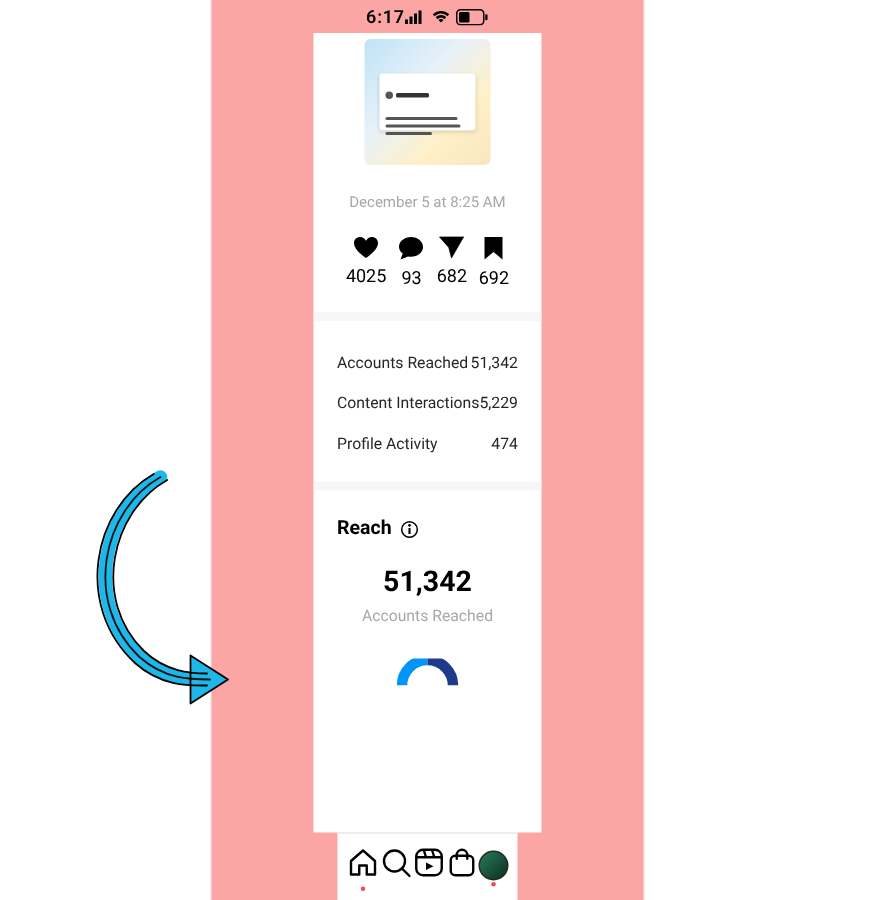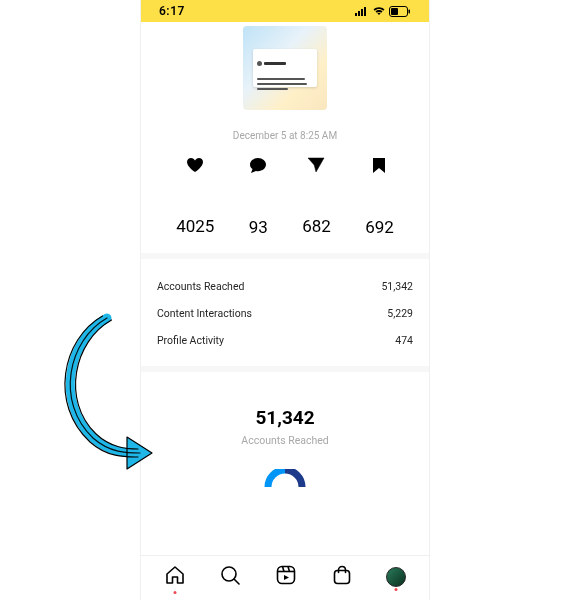--- a/index.html
+++ b/index.html
@@ -1,35 +1,35 @@
 <!DOCTYPE html>
 <html><head>
   <meta charset="utf-8">
   <style>
     * { margin: 0; padding: 0; box-sizing: border-box; }
     body { font-family: -apple-system, BlinkMacSystemFont, 'Segoe UI', Roboto, Helvetica, Arial, sans-serif; width: 582px; height: 600px; background: #fff; position: relative; overflow: hidden; }
-    .phone { position: absolute; left: 140px; top: 0; width: 290px; height: 600px; background: #fde047; border-left: 1px solid #f0f0f0; border-right: 1px solid #f0f0f0; display: flex; flex-direction: column; }
+    .phone { position: absolute; left: 140px; top: 0; width: 290px; height: 600px; background: #fca5a5; border-left: 1px solid #f0f0f0; border-right: 1px solid #f0f0f0; display: flex; flex-direction: column; align-items: center; }
     .status-bar { display: flex; justify-content: space-between; align-items: center; padding: 4px 18px 4px 18px; font-size: 12px; font-weight: 600; }
     .status-time { letter-spacing: 0.5px; }
     .status-icons { display: flex; gap: 3px; align-items: center; }
     .header { display: flex; align-items: center; justify-content: center; position: relative; padding: 10px 14px 12px; }
     .back-chevron { position: absolute; left: 14px; top: 9px; }
     .header-title { font-size: 13px; font-weight: 700; }
     .content { flex: 1; overflow: hidden; background: #fff; }
     .post-preview { display: flex; flex-direction: column; align-items: center; padding: 4px 0 14px; }
     .thumb { width: 84px; height: 84px; border-radius: 4px; background: linear-gradient(135deg, #bfe3f7 0%, #e8f2f9 40%, #fff0c8 70%, #f9e6bf 100%); position: relative; display: flex; align-items: center; justify-content: center; }
     .thumb-inner { background: #fff; width: 64px; height: 38px; border-radius: 2px; box-shadow: 0 1px 3px rgba(0,0,0,0.15); padding: 4px; }
     .thumb-inner .dot { width: 5px; height: 5px; border-radius: 50%; background: #555; display: inline-block; margin-right: 2px; vertical-align: middle; }
     .thumb-inner .name { display: inline-block; width: 22px; height: 3px; background: #333; border-radius: 1px; vertical-align: middle; }
     .thumb-inner .line { height: 2px; background: #555; margin-top: 3px; border-radius: 1px; }
     .post-date { font-size: 10px; color: #a8a8a8; margin-top: 20px; }
     .stats-row { display: flex; justify-content: space-around; padding: 2px 18px 16px; border-bottom: 6px solid #f7f7f7; }
     .stat { display: flex; flex-direction: column; align-items: center; gap: 4px; }
     .stat svg { display: block; }
-    .stat-value { font-size: 17px; font-weight: 400; margin-top: 39px; }
+    .stat-value { font-size: 12px; font-weight: 400; }
     .section { padding: 14px 16px 12px; border-bottom: 6px solid #f7f7f7; }
     .section-header { display: flex; align-items: center; gap: 6px; margin-bottom: 12px; }
     .section-title { font-size: 13px; font-weight: 700; }
     .info-icon { display: inline-flex; }
     .row { display: flex; justify-content: space-between; font-size: 10.5px; padding: 7px 0; }
     .row .label { color: #262626; }
     .row .value { color: #262626; }
     .reach-section { padding: 18px 16px 10px; }
     .reach-number { text-align: center; font-size: 19px; font-weight: 700; margin-top: 16px; }
     .reach-caption { text-align: center; font-size: 10.5px; color: #a8a8a8; margin-top: 5px; }
@@ -116,20 +116,30 @@
         <span class="label">Content Interactions</span>
         <span class="value">5,229</span>
       </div>
       <div class="row">
         <span class="label">Profile Activity</span>
         <span class="value">474</span>
       </div>
     </div>
 
     <div class="reach-section">
+      <div class="section-header">
+        <span class="section-title">Reach</span>
+        <span class="info-icon">
+          <svg width="12" height="12" viewBox="0 0 12 12">
+              <circle cx="6" cy="6" r="5.2" fill="none" stroke="#000" stroke-width="1"></circle>
+              <rect x="5.3" y="5" width="1.4" height="4" fill="#000"></rect>
+              <circle cx="6" cy="3.2" r="0.9" fill="#000"></circle>
+            </svg>
+        </span>
+      </div>
       <div class="reach-number">51,342</div>
       <div class="reach-caption">Accounts Reached</div>
       <div class="donut">
         <svg width="42" height="18" viewBox="0 0 42 18">
             <path d="M 4 18 A 17 17 0 0 1 21 1" fill="none" stroke="#0095f6" stroke-width="7" stroke-linecap="butt"></path>
             <path d="M 21 1 A 17 17 0 0 1 38 18" fill="none" stroke="#1e3a8a" stroke-width="7" stroke-linecap="butt"></path>
           </svg>
       </div>
     </div>
 

